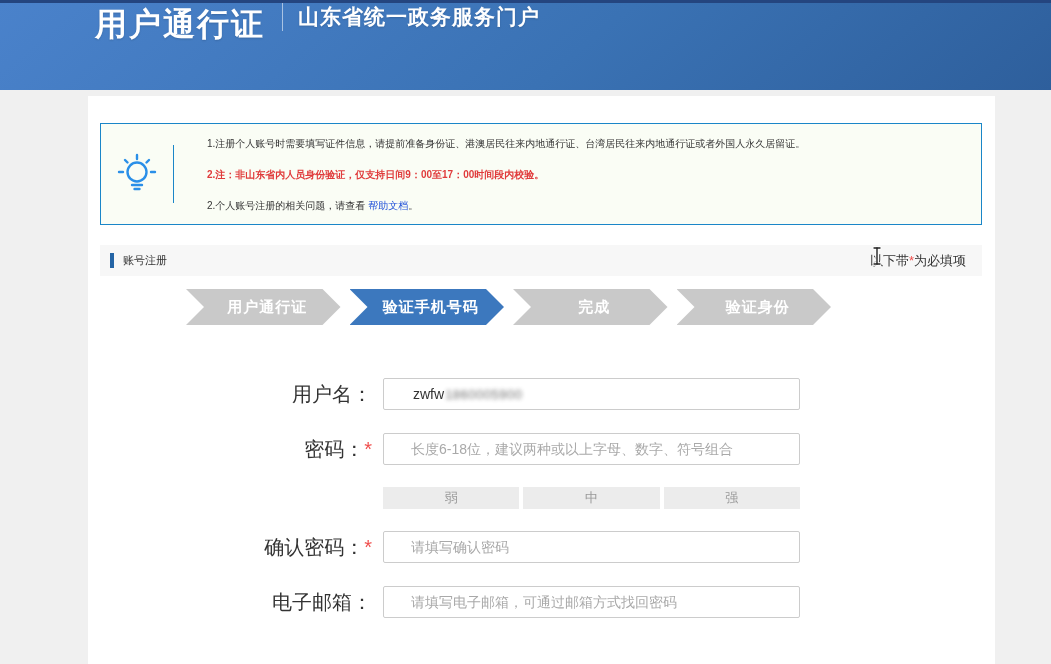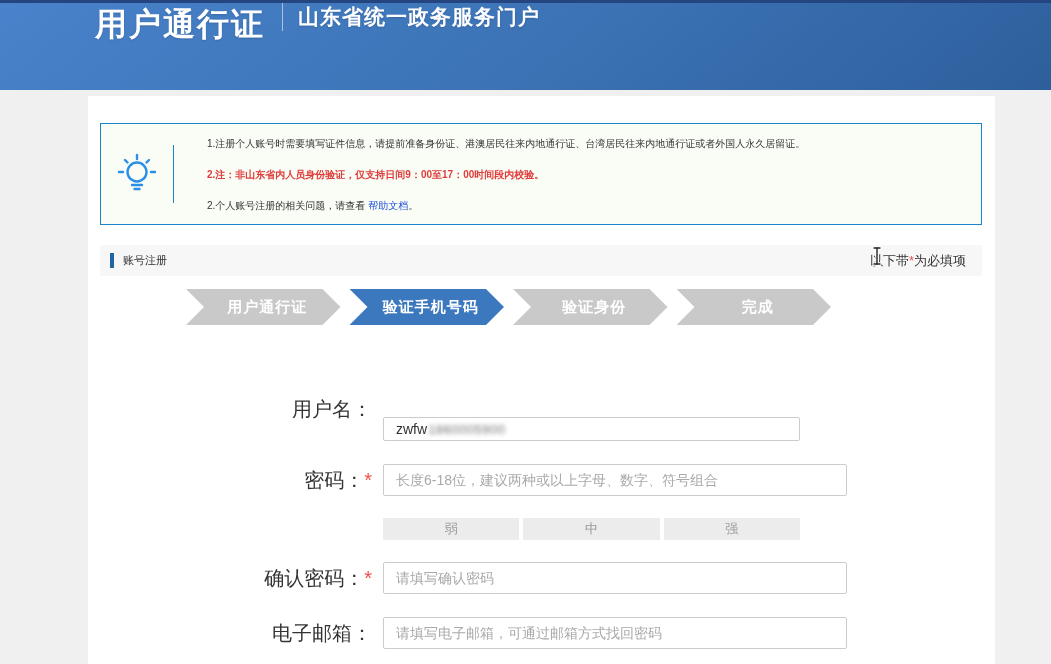--- a/index.html
+++ b/index.html
@@ -79,29 +79,29 @@
 
   
   .form { margin-top:53px; }
   .form-row { display:flex; align-items:center; margin-bottom:23px; }
   .form-label {
     width:284px; flex:0 0 284px; text-align:right;
     font-size:20px; color:#333;
   }
   .form-field { margin-left:11px; }
   .text-input {
-    width:464px; height:32px; border:1px solid #ccc; border-radius:2px;
-    padding:0 12px; font-size:14px; color:#333; background:#fff; outline:none;
+    width:417px; height:32px; border:1px solid #ccc; border-radius:2px;
+    padding:0 27px; font-size:14px; color:#333; background:#fff; outline:none;
     font-family:"Liberation Sans","DejaVu Sans",sans-serif;
   }
   .text-input::placeholder { color:#a9a9a9; opacity:1; }
   .input-like {
-    width:417px; height:24px; border:1px solid #ccc; border-radius:2px;
-    padding:0 12px; display:flex; align-items:center; font-size:14px; color:#333;
-    background:#fff; cursor:text;margin-top:39px;
+    width:417px; height:32px; border:1px solid #ccc; border-radius:2px;
+    padding:0 29px; display:flex; align-items:center; font-size:14px; color:#333;
+    background:#fff; cursor:text;
   }
   .redacted {
     filter:blur(2.3px); opacity:.7; letter-spacing:.5px; font-size:13px; margin-left:1px;
   }
   .strength-row { padding-left:295px; margin-bottom:22px; margin-top:-1px; }
   .strength-wrap { width:417px; display:flex; gap:4px; }
   .strength-seg {
     flex:1; height:22px; background:#ececec; color:#999;
     font-size:13px; display:flex; align-items:center; justify-content:center;
   }
@@ -147,22 +147,22 @@
     <div class="section-left">
       <div class="section-marker"></div>
       <div class="section-title">账号注册</div>
     </div>
     <div class="section-required"><span>以下带</span><span class="req-star">*</span><span>为必填项</span></div>
   </div>
 
   <div class="steps">
     <div class="step">用户通行证</div>
     <div class="step active">验证手机号码</div>
+    <div class="step">完成</div>
     <div class="step">验证身份</div>
-    <div class="step">完成</div>
   </div>
 
   <div class="form">
 
     <div class="form-row">
       <div class="form-label">用户名：</div>
       <div class="form-field">
         <div class="input-like">
             <span>zwfw</span>
             <span class="redacted">1860005900</span>

